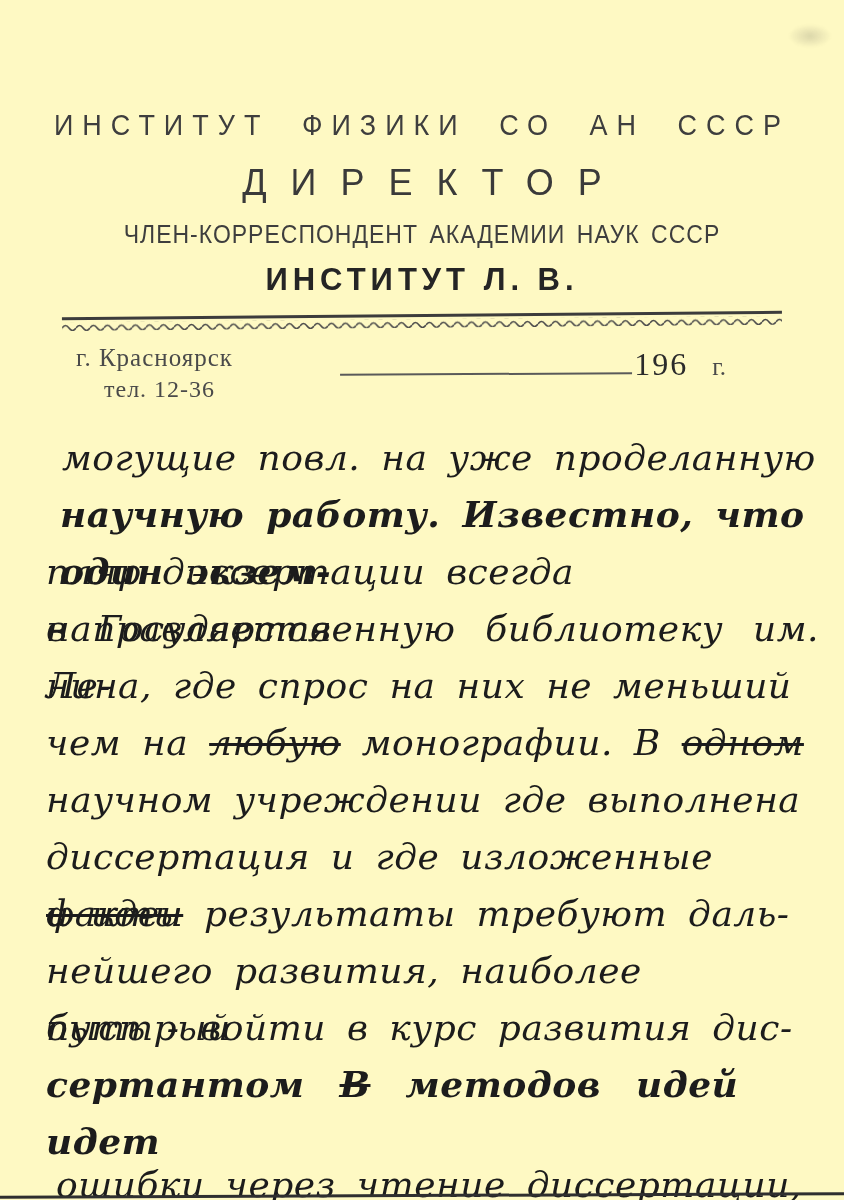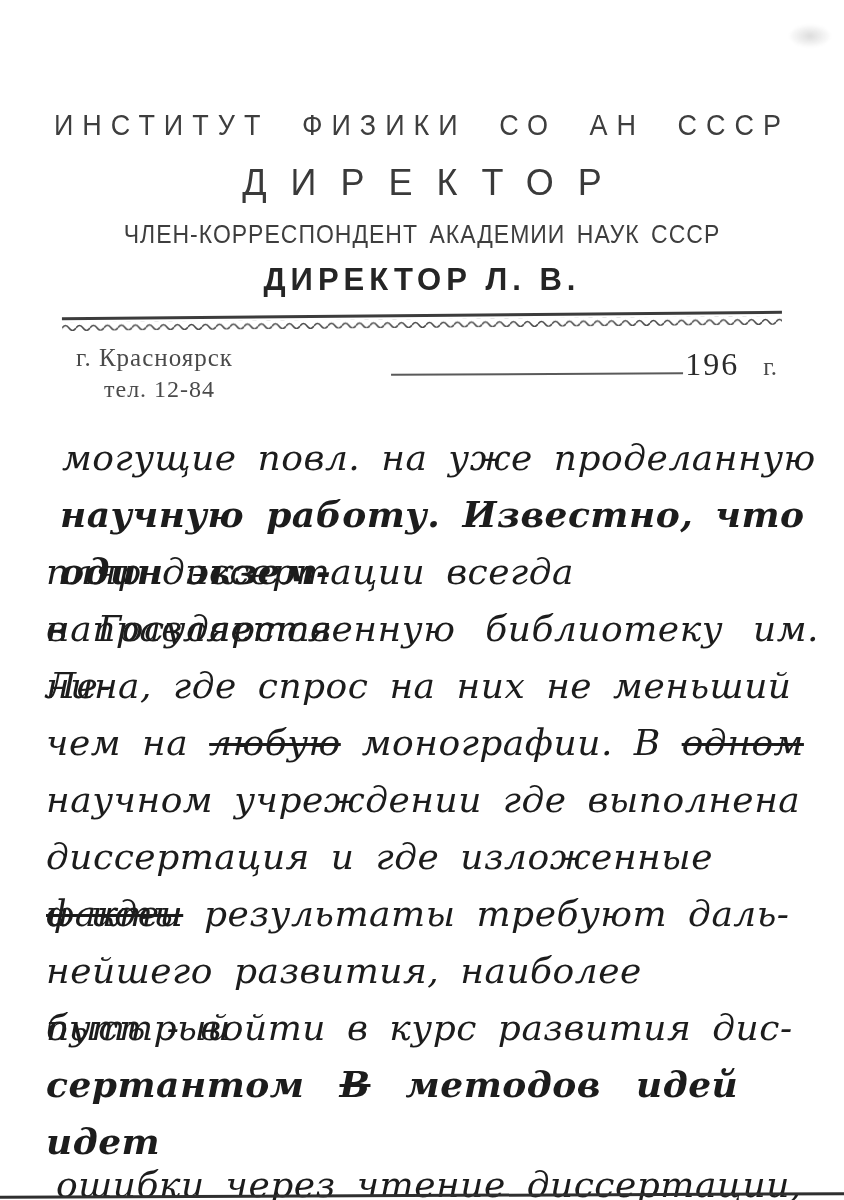--- a/index.html
+++ b/index.html
@@ -1,19 +1,19 @@
 <!DOCTYPE html>
 <html><head>
 <meta charset="utf-8">
 <style>
   html, body { margin: 0; padding: 0; background: #e8e8e8; }
   .page {
     position: relative;
     width: 844px; height: 1200px;
-    background: #ffffff;
+    background: #fef9c3;
     overflow: hidden;
     font-family: "Liberation Sans", sans-serif;
     color: #3d3d3d;
   }
   
   .smudge {
     position: absolute; top: 24px; left: 788px;
     width: 44px; height: 24px; border-radius: 50%;
     background: radial-gradient(ellipse at center, rgba(60,60,60,.18), rgba(60,60,60,0) 70%);
     filter: blur(1px);
@@ -40,21 +40,21 @@
   .lh4 {
     margin-top: 14px; font-size: 31px; font-weight: bold; letter-spacing: 5px;
     color: #252525;
   }
   
   .divider { width: 720px; margin: 16px auto 0 auto; transform: rotate(-0.5deg); }
   .divider-solid { height: 3px; background: #3c3c3c; }
   .divider-wave { display: block; margin-top: 2px; width: 100%; height: 9px; }
   
   .meta-row {
-    margin-top: 16px; padding: 0 67px 0 76px;
+    margin-top: 16px; padding: 0 118px 0 76px;
     display: flex; justify-content: space-between; align-items: flex-start;
   }
   .city-block { font-family: "Liberation Serif", serif; color: #4a4a4a; }
   .city { font-size: 25px; letter-spacing: 1px; }
   .phone { font-size: 24px; margin-top: 4px; padding-left: 28px; letter-spacing: 1px; }
   .date-block { display: flex; align-items: baseline; margin-top: 2px; }
   .date-line {
     display: inline-block; width: 292px; height: 1.1em;
     border-bottom: 2px solid #5a5a5a; transform: rotate(-0.3deg);
   }
@@ -92,39 +92,39 @@
 <body>
 
 <div class="page">
 
   <div class="smudge"></div>
 
   <header class="letterhead">
     <div class="lh1">ИНСТИТУТ ФИЗИКИ СО АН СССР</div>
     <div class="lh2">ДИРЕКТОР</div>
     <div class="lh3">ЧЛЕН-КОРРЕСПОНДЕНТ АКАДЕМИИ НАУК СССР</div>
-    <div class="lh4">ДИРЕКТОР Л. В.</div>
+    <div class="lh4">ИНСТИТУТ Л. В.</div>
   </header>
 
   <div class="divider">
     <div class="divider-solid"></div>
     <svg class="divider-wave" xmlns="http://www.w3.org/2000/svg" width="720" height="9">
       <defs>
         <pattern id="wavepat" width="14" height="9" patternUnits="userSpaceOnUse">
           <path d="M0 6 Q3.5 1 7 6 T14 6" stroke="#4a4a4a" stroke-width="1.6" fill="none"></path>
         </pattern>
       </defs>
       <rect x="0" y="0" width="720" height="9" fill="url(#wavepat)"></rect>
     </svg>
   </div>
 
   <div class="meta-row">
     <div class="city-block">
       <div class="city">г. Красноярск</div>
-      <div class="phone">тел. 12-84</div>
+      <div class="phone">тел. 12-36</div>
     </div>
     <div class="date-block">
       <span class="date-line"></span>
       <span class="year">196</span>
       <span class="year-suffix">г.</span>
     </div>
   </div>
 
   <main class="handwriting" id="handwriting"><div class="hw-line"><span>могущие повл. на уже проделанную</span></div><div class="hw-line"><span>научную работу. Известно, что один экзем-</span></div><div class="hw-line"><span>пляр диссертации всегда направляется</span></div><div class="hw-line"><span>в Государственную библиотеку им. Ле-</span></div><div class="hw-line"><span>нина, где спрос на них не меньший</span></div><div class="hw-line"><span>чем на </span><span class="struck">любую</span><span> монографии. В </span><span class="struck">одном</span></div><div class="hw-line"><span>научном учреждении где выполнена</span></div><div class="hw-line"><span>диссертация и где изложенные </span><span class="struck">факты</span></div><div class="hw-line"><span class="struck">и идеи</span><span> результаты требуют даль-</span></div><div class="hw-line"><span>нейшего развития, наиболее быстрый</span></div><div class="hw-line"><span>путь - войти в курс развития дис-</span></div><div class="hw-line"><span>сертантом </span><span class="struck">В</span><span> методов идей идет</span></div><div class="hw-line"><span>ошибки через чтение диссертации,</span></div></main>
 

